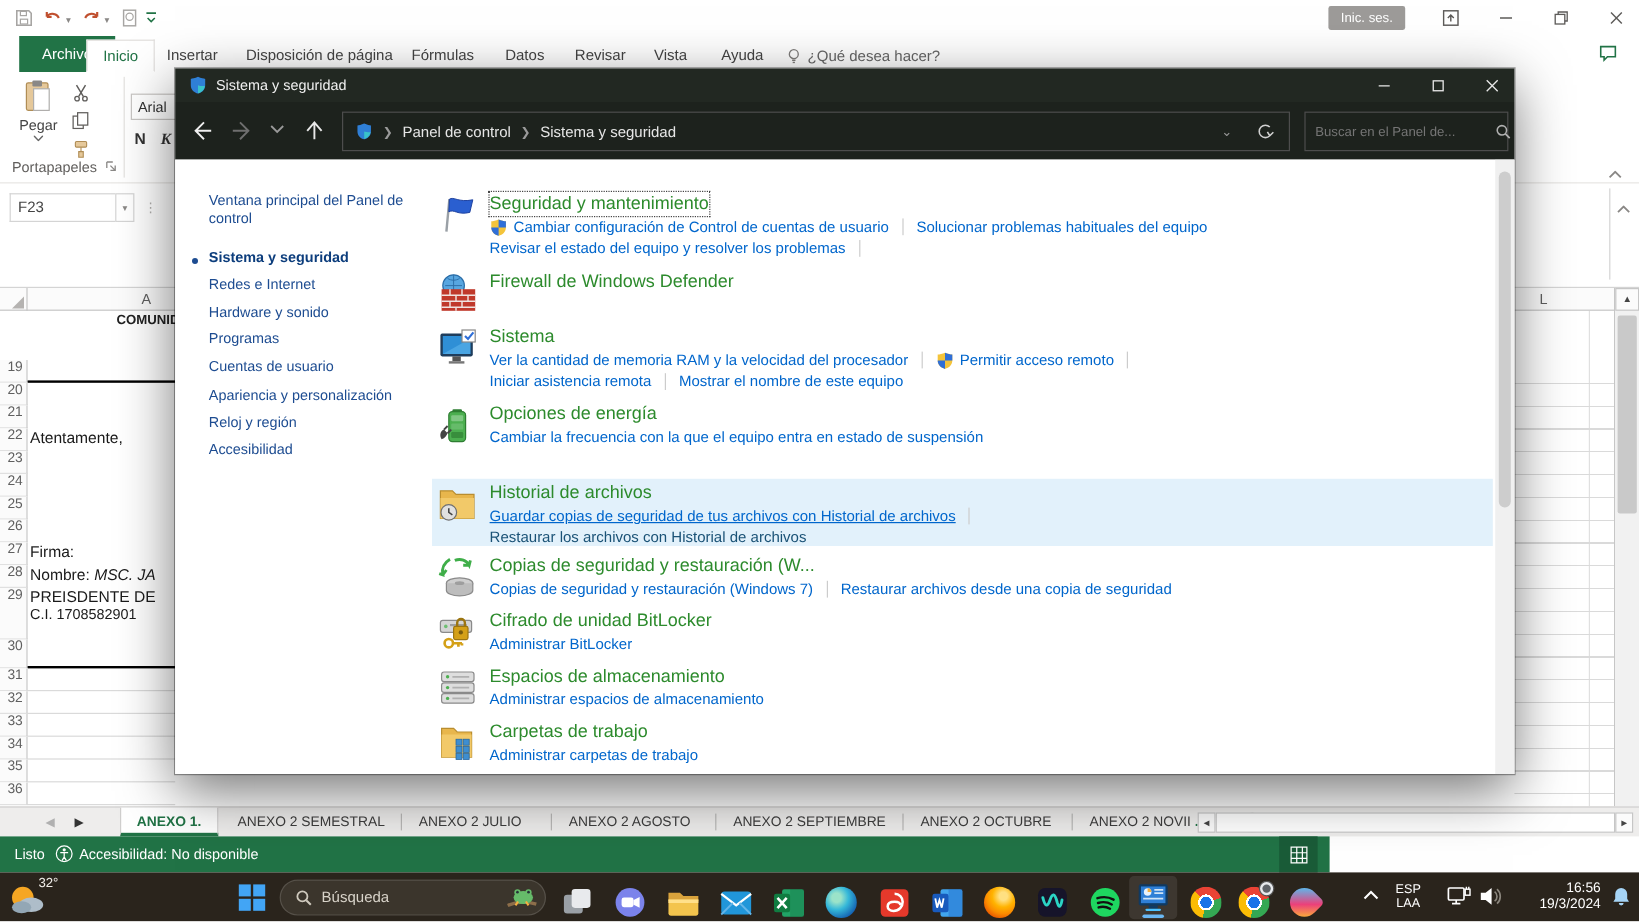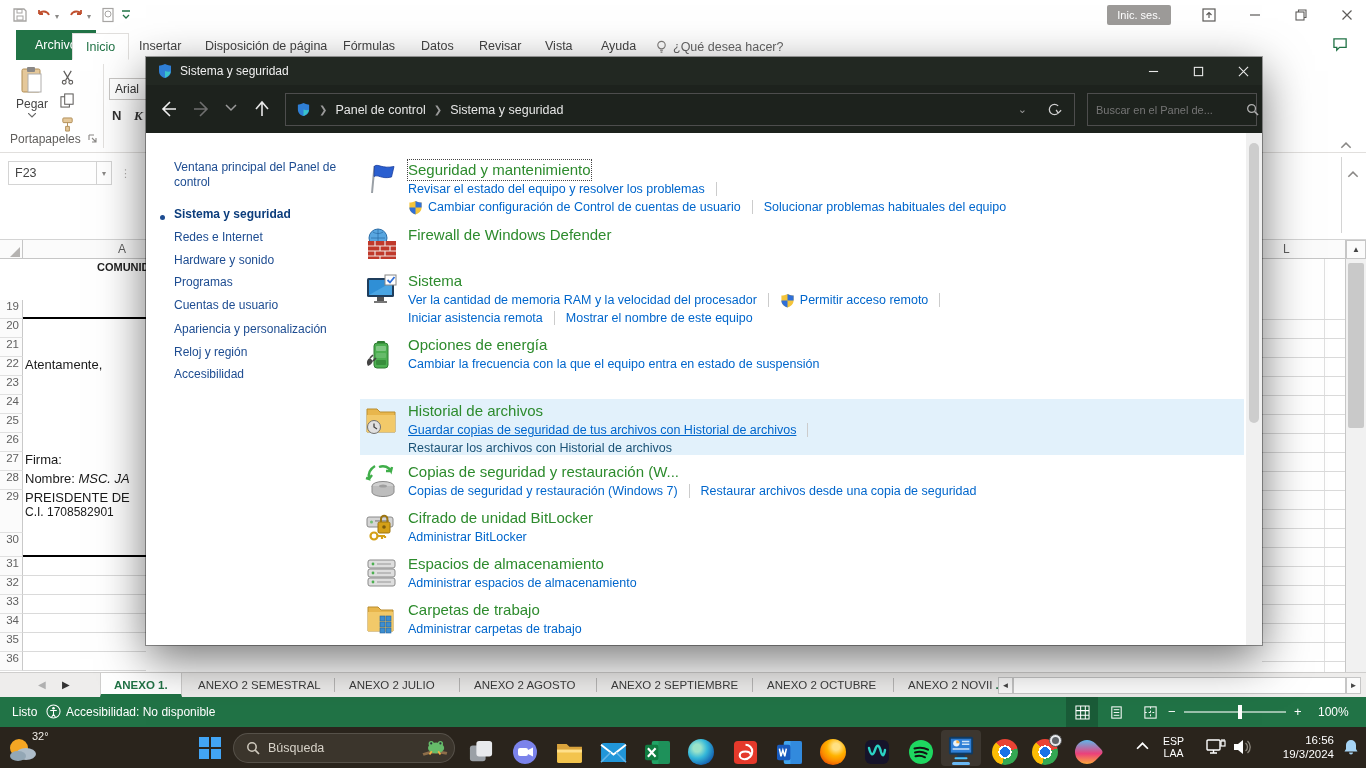--- a/index.html
+++ b/index.html
@@ -69,21 +69,21 @@
   .xl-sheetbar { position:absolute; left:0; top:672px; width:1366px; height:25px; background:#eeedec; border-top:1px solid #cfcecd; font-size:11.5px; }
   .sb-arrow { position:absolute; top:6px; font-size:10px; }
   .stab { position:absolute; top:0; height:24px; line-height:24px; padding:0 13px; color:#3d3d3d; white-space:nowrap; }
   .stab.activetab { background:#fff; color:#217346; font-weight:bold; border-bottom:3px solid #217346; border-left:1px solid #cfcecd; border-right:1px solid #cfcecd; }
   .stab-sep { position:absolute; top:5px; width:1px; height:14px; background:#b9b8b7; }
   .add-sheet { position:absolute; left:1035px; top:4px; width:17px; height:17px; border:1px solid #8a8886; border-radius:50%; color:#555; font-size:12px; line-height:15px; text-align:center; background:#fff; }
   .sb-dots { position:absolute; left:1064px; top:5px; color:#8a8886; font-size:10px; }
   .hscroll-btn { position:absolute; top:4px; width:15px; height:17px; background:#fbfbfb; border:1px solid #c6c6c6; font-size:8px; color:#444; text-align:center; line-height:16px; }
   .hscroll-track { position:absolute; left:1013px; top:4px; width:333px; height:17px; background:#fff; border:1px solid #c6c6c6; }
 
-  .xl-status { position:absolute; left:0; top:697px; width:1366px; height:30px; background:#217346; color:#fff; font-size:12px; }
+  .xl-status { position:absolute; left:0; top:697px; width:1108px; height:30px; background:#217346; color:#fff; font-size:12px; }
   .view-btn { position:absolute; top:0; width:32px; height:30px; display:flex; align-items:center; justify-content:center; }
   .view-btn.pressed { background:#1a5c38; }
   .zoom-track { position:absolute; left:1184px; top:14px; width:102px; height:2px; background:rgba(255,255,255,.55); }
   .zoom-thumb { position:absolute; left:1238px; top:8px; width:4px; height:14px; background:#fff; }
   .zoom-sign { position:absolute; top:7px; font-size:13px; color:#fff; }
 
   
   .cpw { position:absolute; left:146px; top:57px; width:1116px; height:588px; background:#fff; box-shadow:0 14px 44px rgba(0,0,0,.55), 0 0 0 1px rgba(0,0,0,.35); }
   .cpw-tb { position:absolute; left:0; top:0; width:1116px; height:28px; background:#222822; color:#fff; }
   .cpw-tb-title { position:absolute; left:34px; top:7px; font-size:12px; color:#f0f0f0; }
@@ -541,34 +541,34 @@
       <div class="cp-sec" style="top:27px">
         <span class="cp-ico">
           <svg viewBox="0 0 34 34" width="34" height="34">
               <path d="M7 31 L9.5 4" stroke="#9aa0a6" stroke-width="2"></path>
               <path d="M9.5 4 C13 1.5, 17 7, 29 4.5 L26.5 15 C16 17.5, 13.5 12, 9 14.5 Z" fill="#2a5fd0" stroke="#1b3f9e" stroke-width="0.8"></path>
             </svg>
         </span>
         <div class="cp-sec-body">
           <a href="#" class="cp-title focused">Seguridad y mantenimiento</a>
           <div class="cp-line">
-            <a href="#" class="cp-link">Revisar el estado del equipo y resolver los problemas</a>
-            <span class="cp-div"></span>
-          </div>
-          <div class="cp-line">
             <span class="uac">
               <svg viewBox="0 0 16 16" width="15" height="15">
                   <path d="M8 1 C10.3 2.2, 13 2.5, 14.5 2.6 V8 C14.5 12, 11.5 14.4, 8 15.4 C4.5 14.4, 1.5 12, 1.5 8 V2.6 C3 2.5, 5.7 2.2, 8 1 Z" fill="#f4c43b"></path>
                   <path d="M8 1 C10.3 2.2, 13 2.5, 14.5 2.6 V8 H8 Z" fill="#2f6fd8"></path>
                   <path d="M1.5 8 C1.5 12, 4.5 14.4, 8 15.4 V8 Z" fill="#2f6fd8"></path>
                 </svg>
             </span>
             <a href="#" class="cp-link">Cambiar configuración de Control de cuentas de usuario</a>
             <span class="cp-div"></span>
             <a href="#" class="cp-link">Solucionar problemas habituales del equipo</a>
+          </div>
+          <div class="cp-line">
+            <a href="#" class="cp-link">Revisar el estado del equipo y resolver los problemas</a>
+            <span class="cp-div"></span>
           </div>
         </div>
       </div>
 
       <div class="cp-sec" style="top:92px">
         <span class="cp-ico">
           <svg viewBox="0 0 34 34" width="34" height="34">
               <circle cx="13" cy="11" r="9" fill="#58a6e0" stroke="#2c6ea8"></circle>
               <path d="M6 11 h14 M13 2 v18 M8 5 c3 2,7 2,10 0 M8 17 c3 -2,7 -2,10 0" stroke="#2c6ea8" fill="none" stroke-width="0.8"></path>
               <g>

